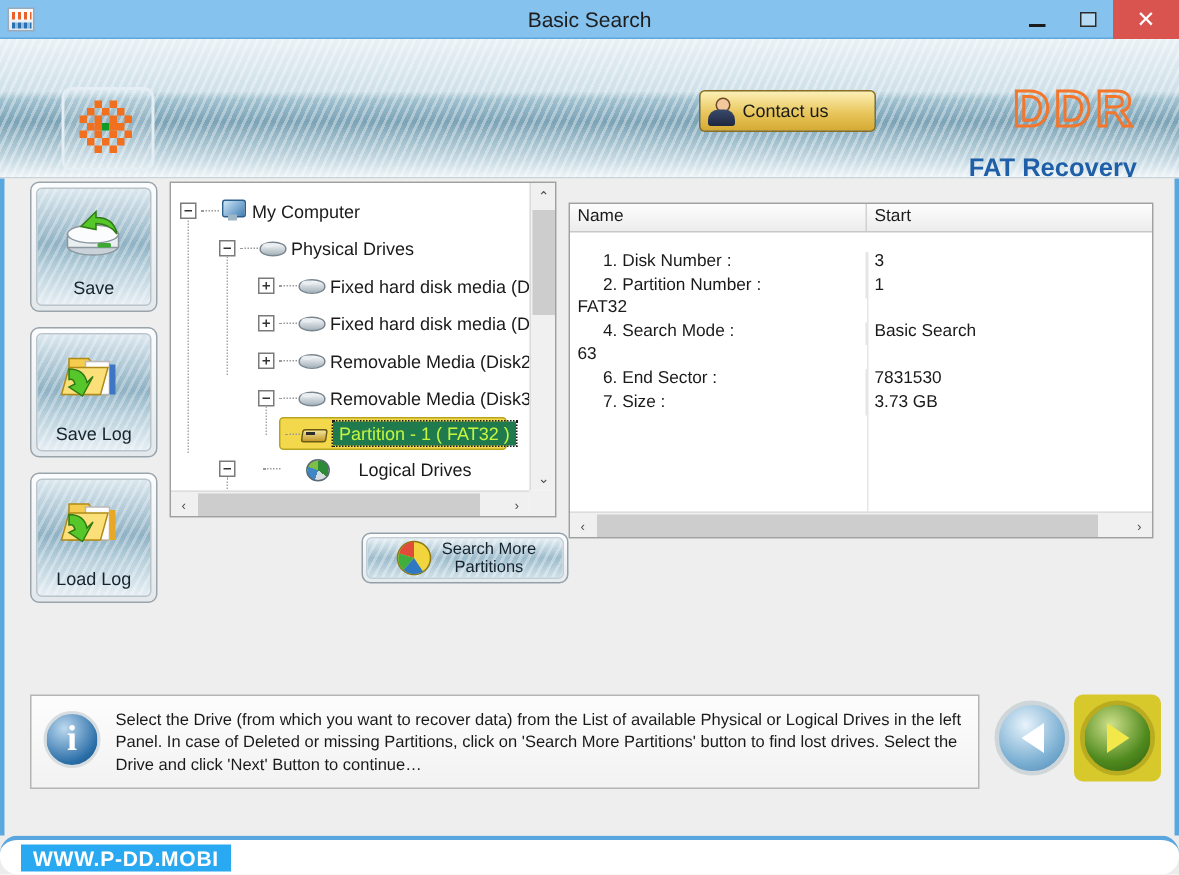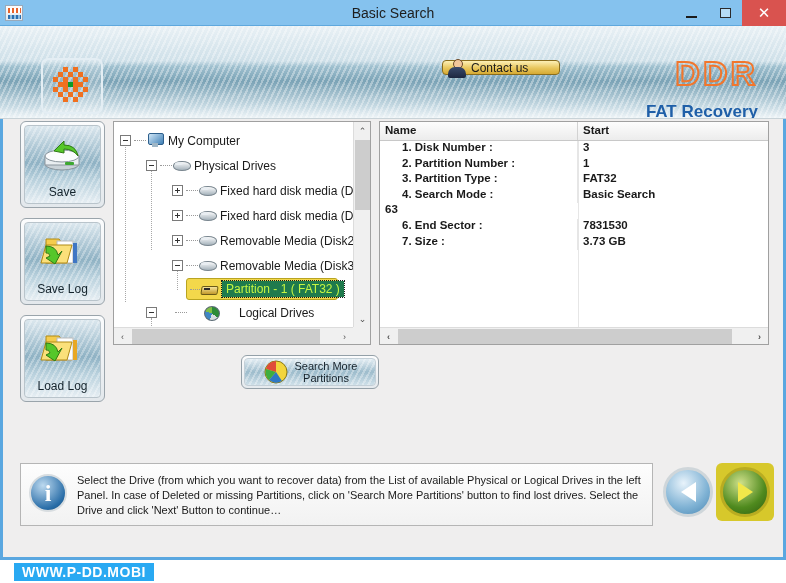--- a/index.html
+++ b/index.html
@@ -89,22 +89,22 @@
   .logo-flower {
     position: absolute; left: 50%; top: 50%;
     transform: translate(-50%,-50%);
     width: 38px; height: 38px;
   }
   .logo-flower i {
     position: absolute; width: 5px; height: 5px; background: #f0701f;
     display: block;
   }
   .contact-btn {
-    position: absolute; left: 442px; top: 34px;
-    width: 118px; height: 15px;
+    position: absolute; left: 466px; top: 34px;
+    width: 118px; height: 28px;
     border: 1px solid #8a6d1d; border-radius: 4px;
     background: linear-gradient(#fdf0b6, #e8c65c 55%, #d6aa33);
     display: flex; align-items: center;
     cursor: pointer;
   }
   .contact-av {
     position: relative;
     width: 20px; height: 20px; margin-left: 4px; flex: 0 0 auto;
   }
   .contact-av::before {
@@ -277,36 +277,35 @@
     border: 1px solid #c3cfd7; border-radius: 4px;
     background:
       repeating-linear-gradient(118deg, rgba(255,255,255,.32) 0 2px, rgba(255,255,255,0) 2px 5px),
       linear-gradient(#e3edf3 0%, #9dbccc 50%, #cfe0e9 100%);
     display: flex; align-items: center; justify-content: center; gap: 6px;
   }
   .act-label { font-size: 11px; color: #15222b; text-align: center; line-height: 12px; }
 
   
   .info-panel {
-    position: absolute; left: 376px; top: 2px;
+    position: absolute; left: 376px; top: 16px;
     width: 390px; height: 224px;
     background: #fff; border: 1px solid #a0a0a0;
     overflow: hidden;
-    font-weight: bold;
   }
   .ip-head {
     display: flex; height: 19px;
     background: linear-gradient(#fdfdfd,#ececec);
     border-bottom: 1px solid #c8c8c8;
     font-size: 11.5px; color: #1a1a1a;
   }
   .ip-head div { padding: 2px 0 0 5px; }
   .col-name { width: 198px; border-right: 1px solid #d2d2d2; }
   .col-val { flex: 1; }
-  .ip-rows { position: relative; }
+  .ip-rows { position: relative; margin-top: 13px; }
   .ip-row { display: flex; height: 15.6px; font-size: 11.5px; color: #1a1a1a; }
   .ip-row .c1 { width: 198px; padding-left: 22px; border-right: 1px solid #e6e6e6; }
   .ip-row .c2 { flex: 1; padding-left: 5px; }
   .ip-empty { position: absolute; left: 198px; top: 0; bottom: 0; width: 1px; background: #e6e6e6; }
 
   
   .inst-bar {
     position: absolute; left: 17px; top: 344px;
     width: 633px; height: 63px;
     background: linear-gradient(#fdfdfd,#f2f2f2);
@@ -345,20 +344,21 @@
   .nav-prev .nav-circle { background: radial-gradient(circle at 40% 30%, #e8f3fb, #7fb2d4 60%, #4a87b4); }
   .nav-next .nav-circle { border-color:#b9ac21; background: radial-gradient(circle at 40% 30%, #cfe08a, #4f8a1e 60%, #2f5c10); }
   .tri-l { width:0;height:0;border-top:10px solid transparent;border-bottom:10px solid transparent;border-right:15px solid #fff; }
   .tri-r { width:0;height:0;border-top:10px solid transparent;border-bottom:10px solid transparent;border-left:15px solid #f2e84a; }
 
   
   .footer {
     position: relative; height: 26px;
     background: #fff;
     border-top: 3px solid #5aa7e0;
+    border-radius: 12px;
   }
   .footer-badge {
     position: absolute; left: 14px; top: 3px;
     background: #29a9f2; color: #fff;
     font-size: 14px; font-weight: bold;
     padding: 1px 8px; letter-spacing: .5px;
     font-family: "Liberation Sans", sans-serif;
   }
 </style>
 </head>
@@ -570,21 +570,20 @@
         <div class="ip-empty"></div>
         <div class="ip-row">
           <div class="c1">1. Disk Number :</div>
           <div class="c2">3</div>
         </div>
         <div class="ip-row">
           <div class="c1">2. Partition Number :</div>
           <div class="c2">1</div>
         </div>
         <div class="ip-row">
-          <div class="c1">3. Partition Type :</div>
           <div class="c2">FAT32</div>
         </div>
         <div class="ip-row">
           <div class="c1">4. Search Mode :</div>
           <div class="c2">Basic Search</div>
         </div>
         <div class="ip-row">
           <div class="c2">63</div>
         </div>
         <div class="ip-row">

